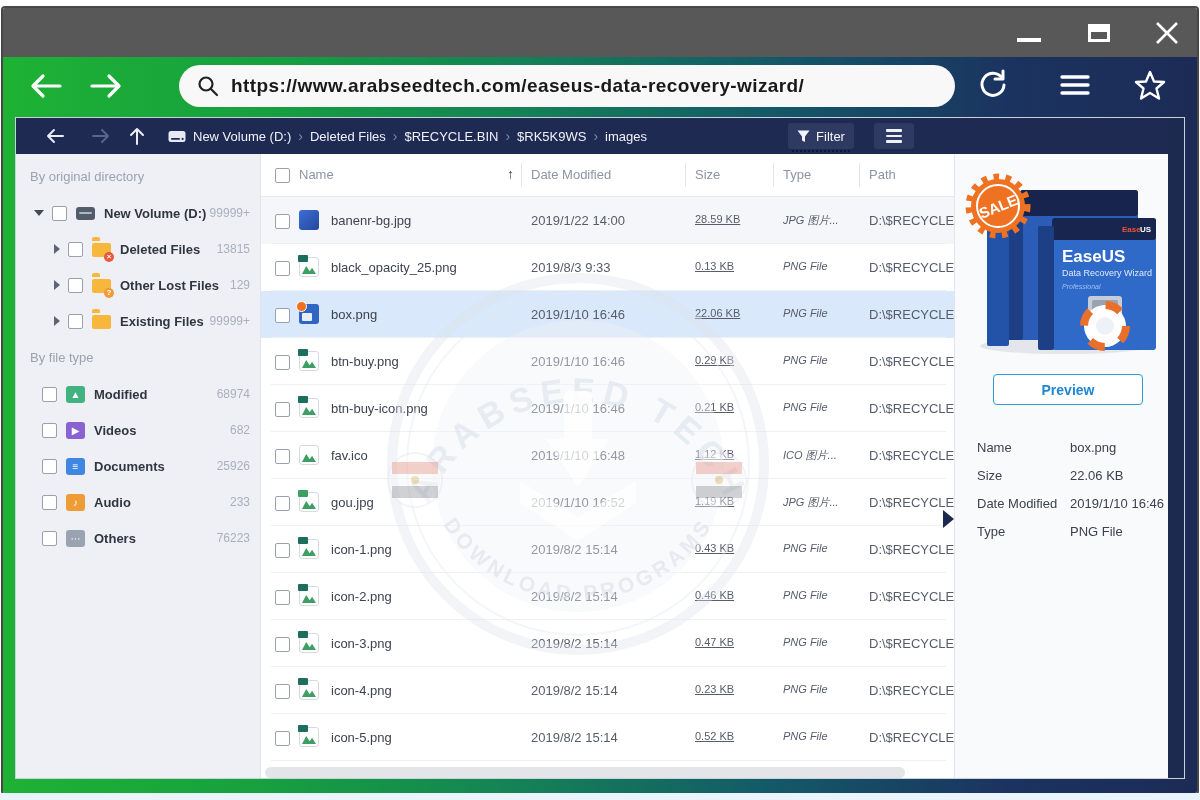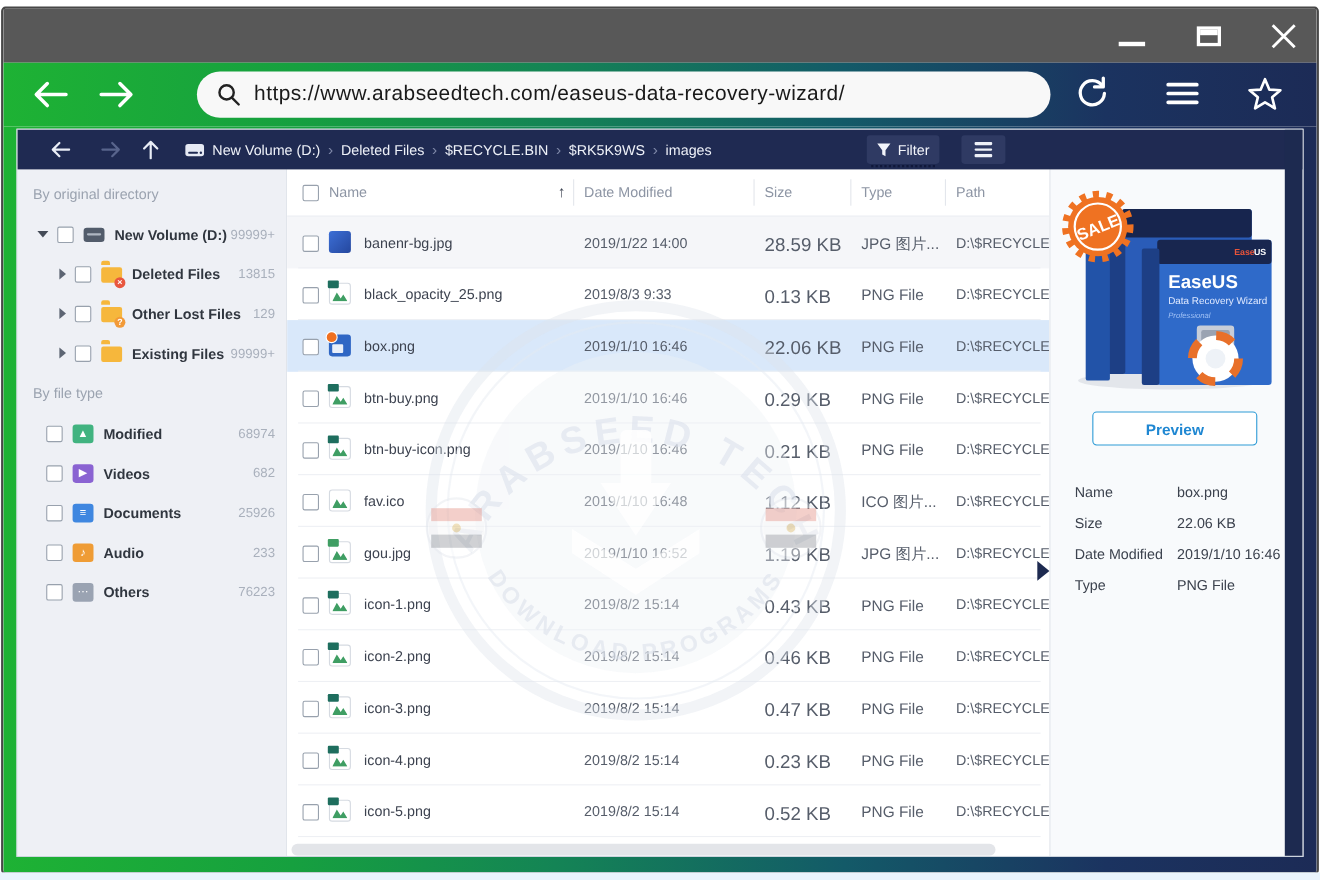--- a/index.html
+++ b/index.html
@@ -15,21 +15,21 @@
            display:flex;flex-direction:column;background:#fff;}
   .titlebar{height:49px;background:#585858;position:relative;flex:none;}
   .wc{position:absolute;top:0;height:49px;display:flex;align-items:center;justify-content:center;cursor:pointer;}
   .wc-min{right:148px;width:40px;}
   .wc-min .bar{width:24px;height:4px;background:#fff;margin-top:14px;}
   .wc-max{right:78px;width:40px;}
   .maxbox{width:22px;height:18px;border:3px solid #fff;box-sizing:border-box;position:relative;}
   .maxbox::before{content:"";position:absolute;left:0;right:0;top:0;height:5px;background:#fff;}
   .wc-close{right:8px;width:44px;}
 
-  .chrome{height:58px;position:relative;flex:none;}
+  .chrome{height:58px;position:relative;flex:none;font-weight:bold;}
   .nav-arrow{position:absolute;top:13px;width:34px;height:32px;cursor:pointer;}
   .urlpill{position:absolute;left:176px;top:8px;width:776px;height:42px;background:#f8f8f8;
            border-radius:21px;display:flex;align-items:center;cursor:text;}
   .urlpill .mag{margin-left:18px;flex:none;}
   .urltext{margin-left:12px;font-size:19px;color:#191919;letter-spacing:.4px;white-space:nowrap;}
   .chrome-btn{position:absolute;top:12px;width:34px;height:34px;cursor:pointer;}
 
   .page{flex:1;position:relative;}
 
   
@@ -93,22 +93,22 @@
   .sortarrow{position:absolute;left:246px;top:12px;color:#3f4654;font-size:14px;font-weight:bold;cursor:pointer;}
 
   .frow{position:relative;height:47px;cursor:pointer;}
   .frow::after{content:"";position:absolute;left:10px;right:8px;bottom:0;border-bottom:1px solid #eef0f4;}
   .frow.shaded{background:#f5f6f9;}
   .frow.selected{background:#d9e8fa;}
   .frow .cb{position:absolute;left:14px;top:17px;}
   .fic{position:absolute;left:38px;top:13px;width:20px;height:20px;border-radius:3px;}
   .fname{position:absolute;left:70px;top:16px;font-size:13px;color:#3d4350;white-space:nowrap;}
   .fdate{position:absolute;left:270px;top:16px;font-size:13px;color:#565d6a;white-space:nowrap;}
-  .fsize{position:absolute;left:434px;top:16px;font-size:17px;color:#565d6a;white-space:nowrap;}
-  .ftype{position:absolute;left:522px;top:16px;width:76px;overflow:hidden;font-size:14px;color:#565d6a;white-space:nowrap;}
+  .fsize{position:absolute;left:434px;top:16px;font-size:11px;color:#565d6a;white-space:nowrap;text-decoration:underline;}
+  .ftype{position:absolute;left:522px;top:16px;width:76px;overflow:hidden;font-size:11px;color:#565d6a;white-space:nowrap;font-style:italic;}
   .fpath{position:absolute;left:608px;top:16px;width:88px;overflow:hidden;font-size:13px;color:#565d6a;white-space:nowrap;}
 
   
   .ic-photo{background:linear-gradient(135deg,#3c6fd6,#25479e);}
   .ic-white{background:#fff;border:1px solid #d5dae1;box-sizing:border-box;}
   .ic-white::after{content:"";position:absolute;left:2px;right:2px;bottom:2px;height:9px;background:#3f9e63;
                    clip-path:polygon(0 100%,30% 10%,55% 70%,72% 30%,100% 100%);}
   .tag::before{content:"";position:absolute;left:-2px;top:-3px;width:10px;height:7px;border-radius:1px;z-index:2;}
   .tag-png::before{background:#1e6e5e;}
   .tag-jpg::before{background:#3f9e63;}

